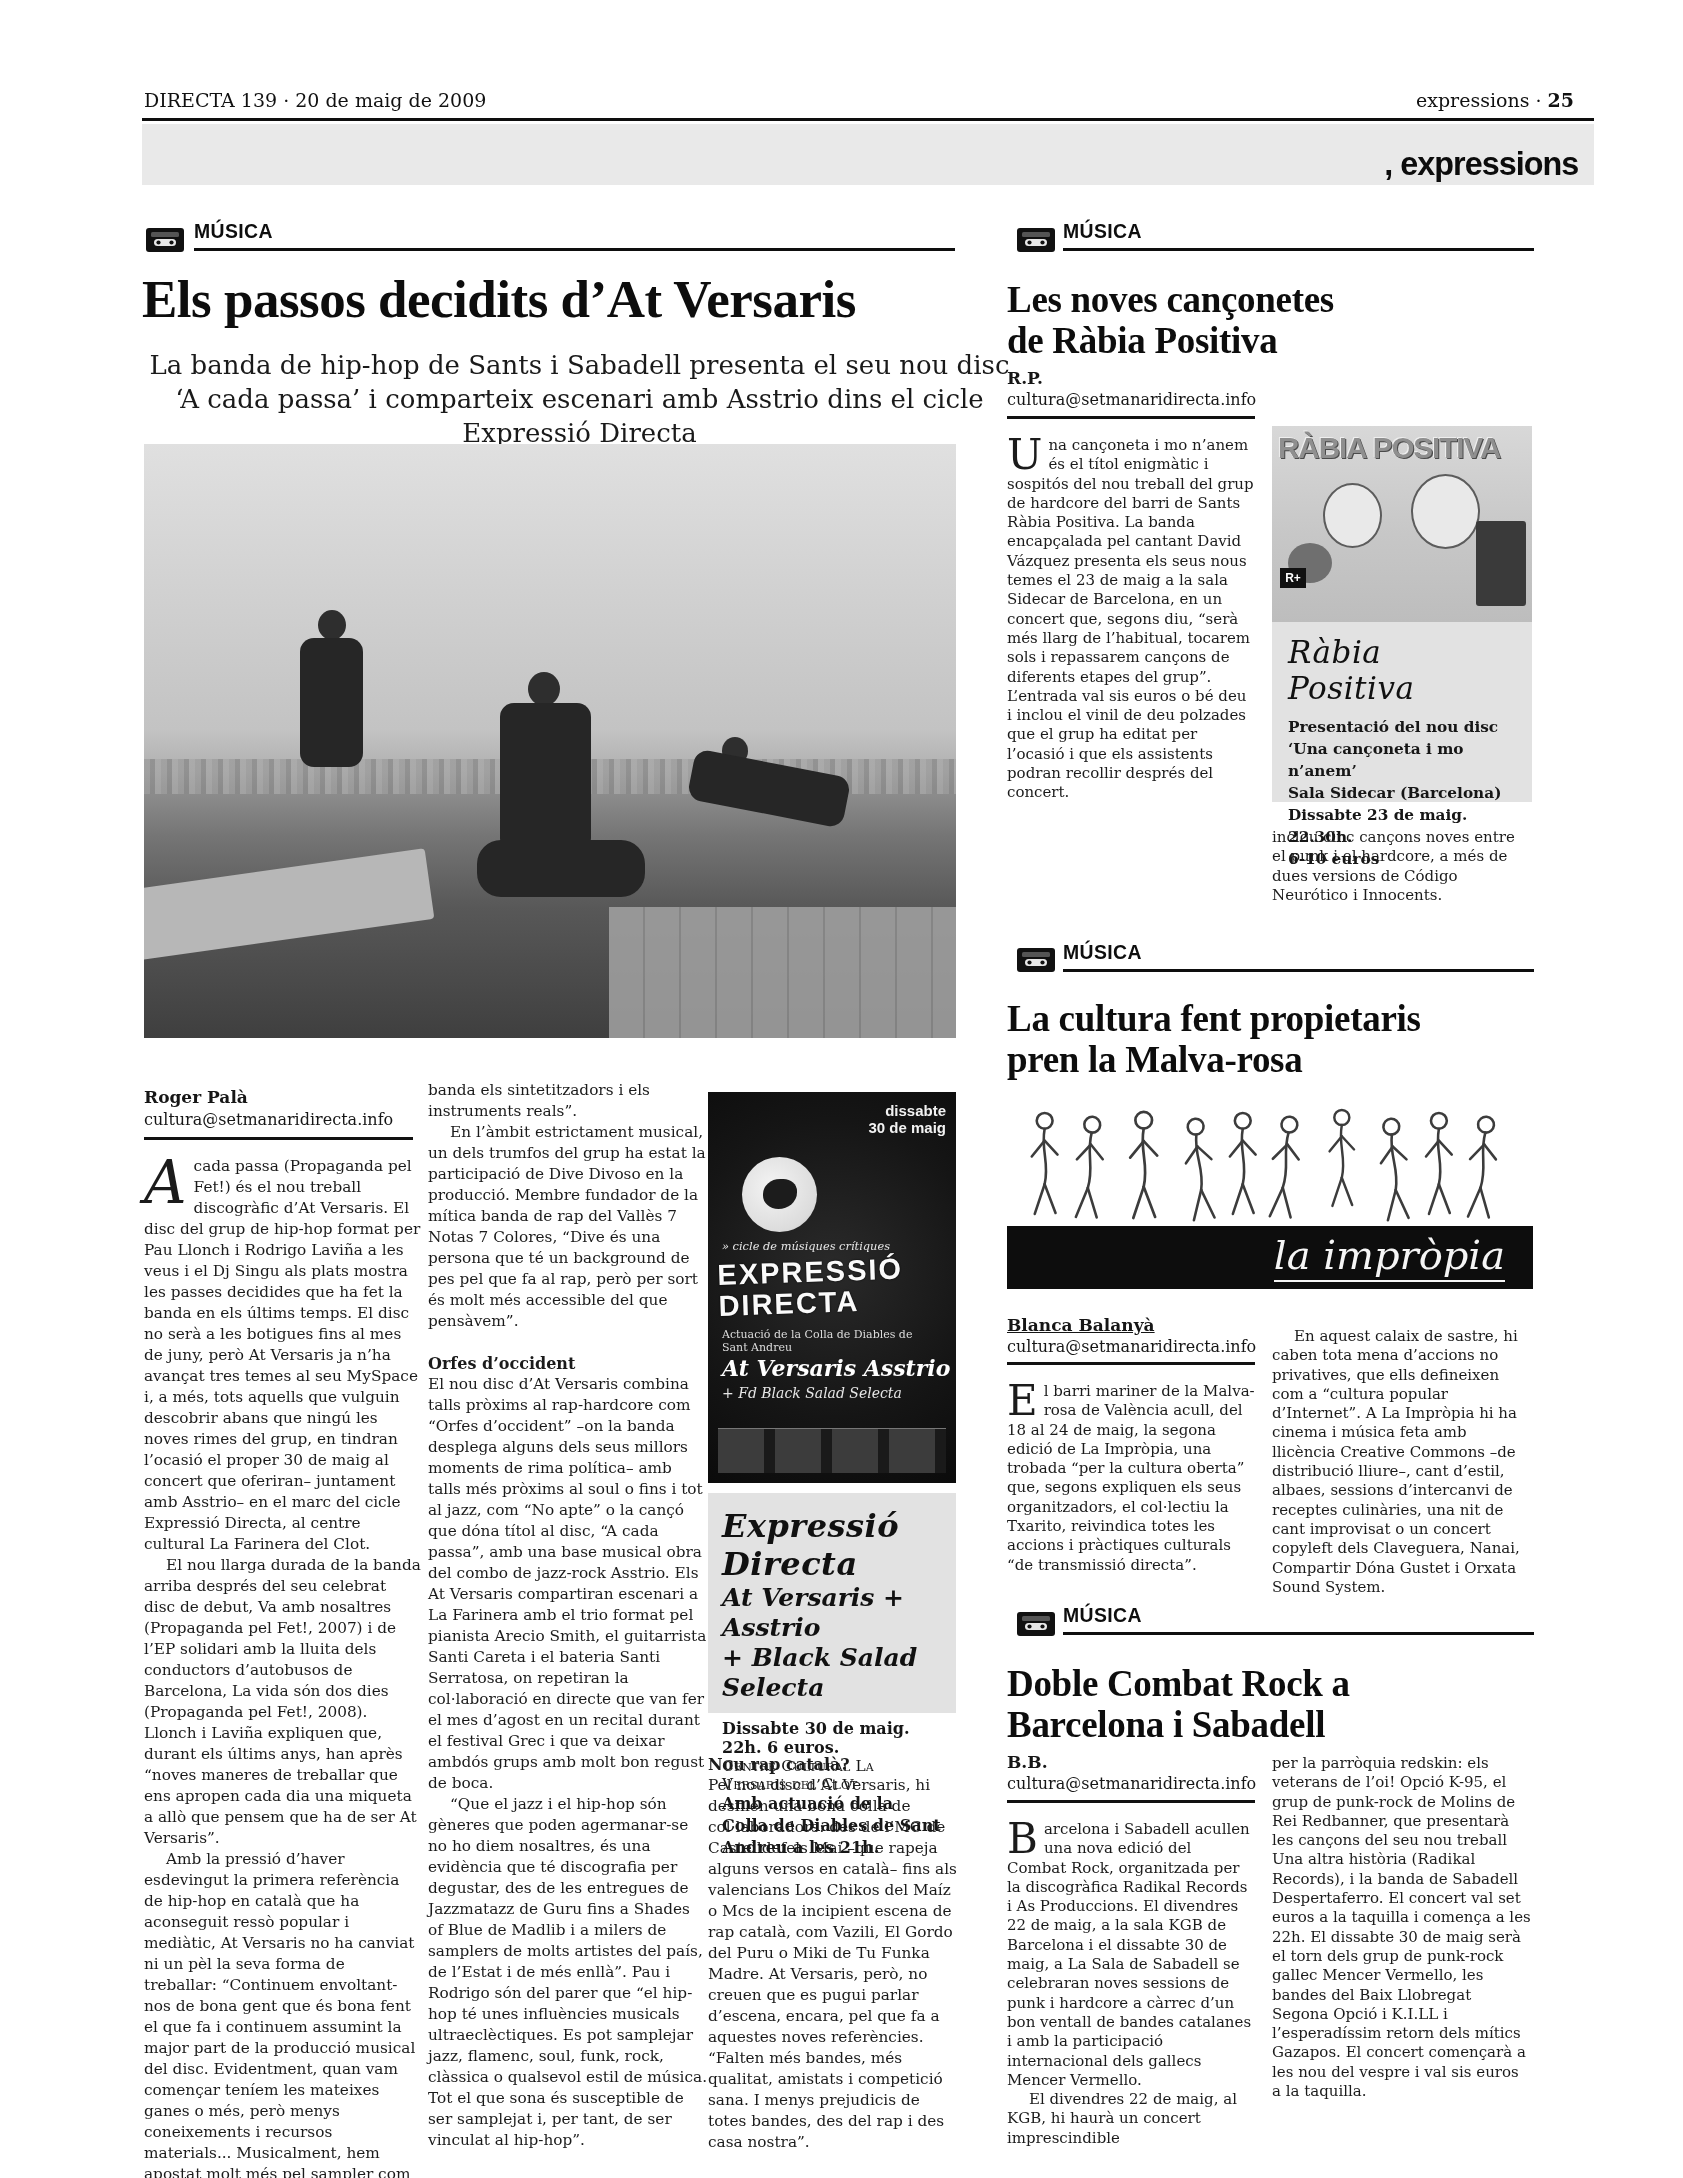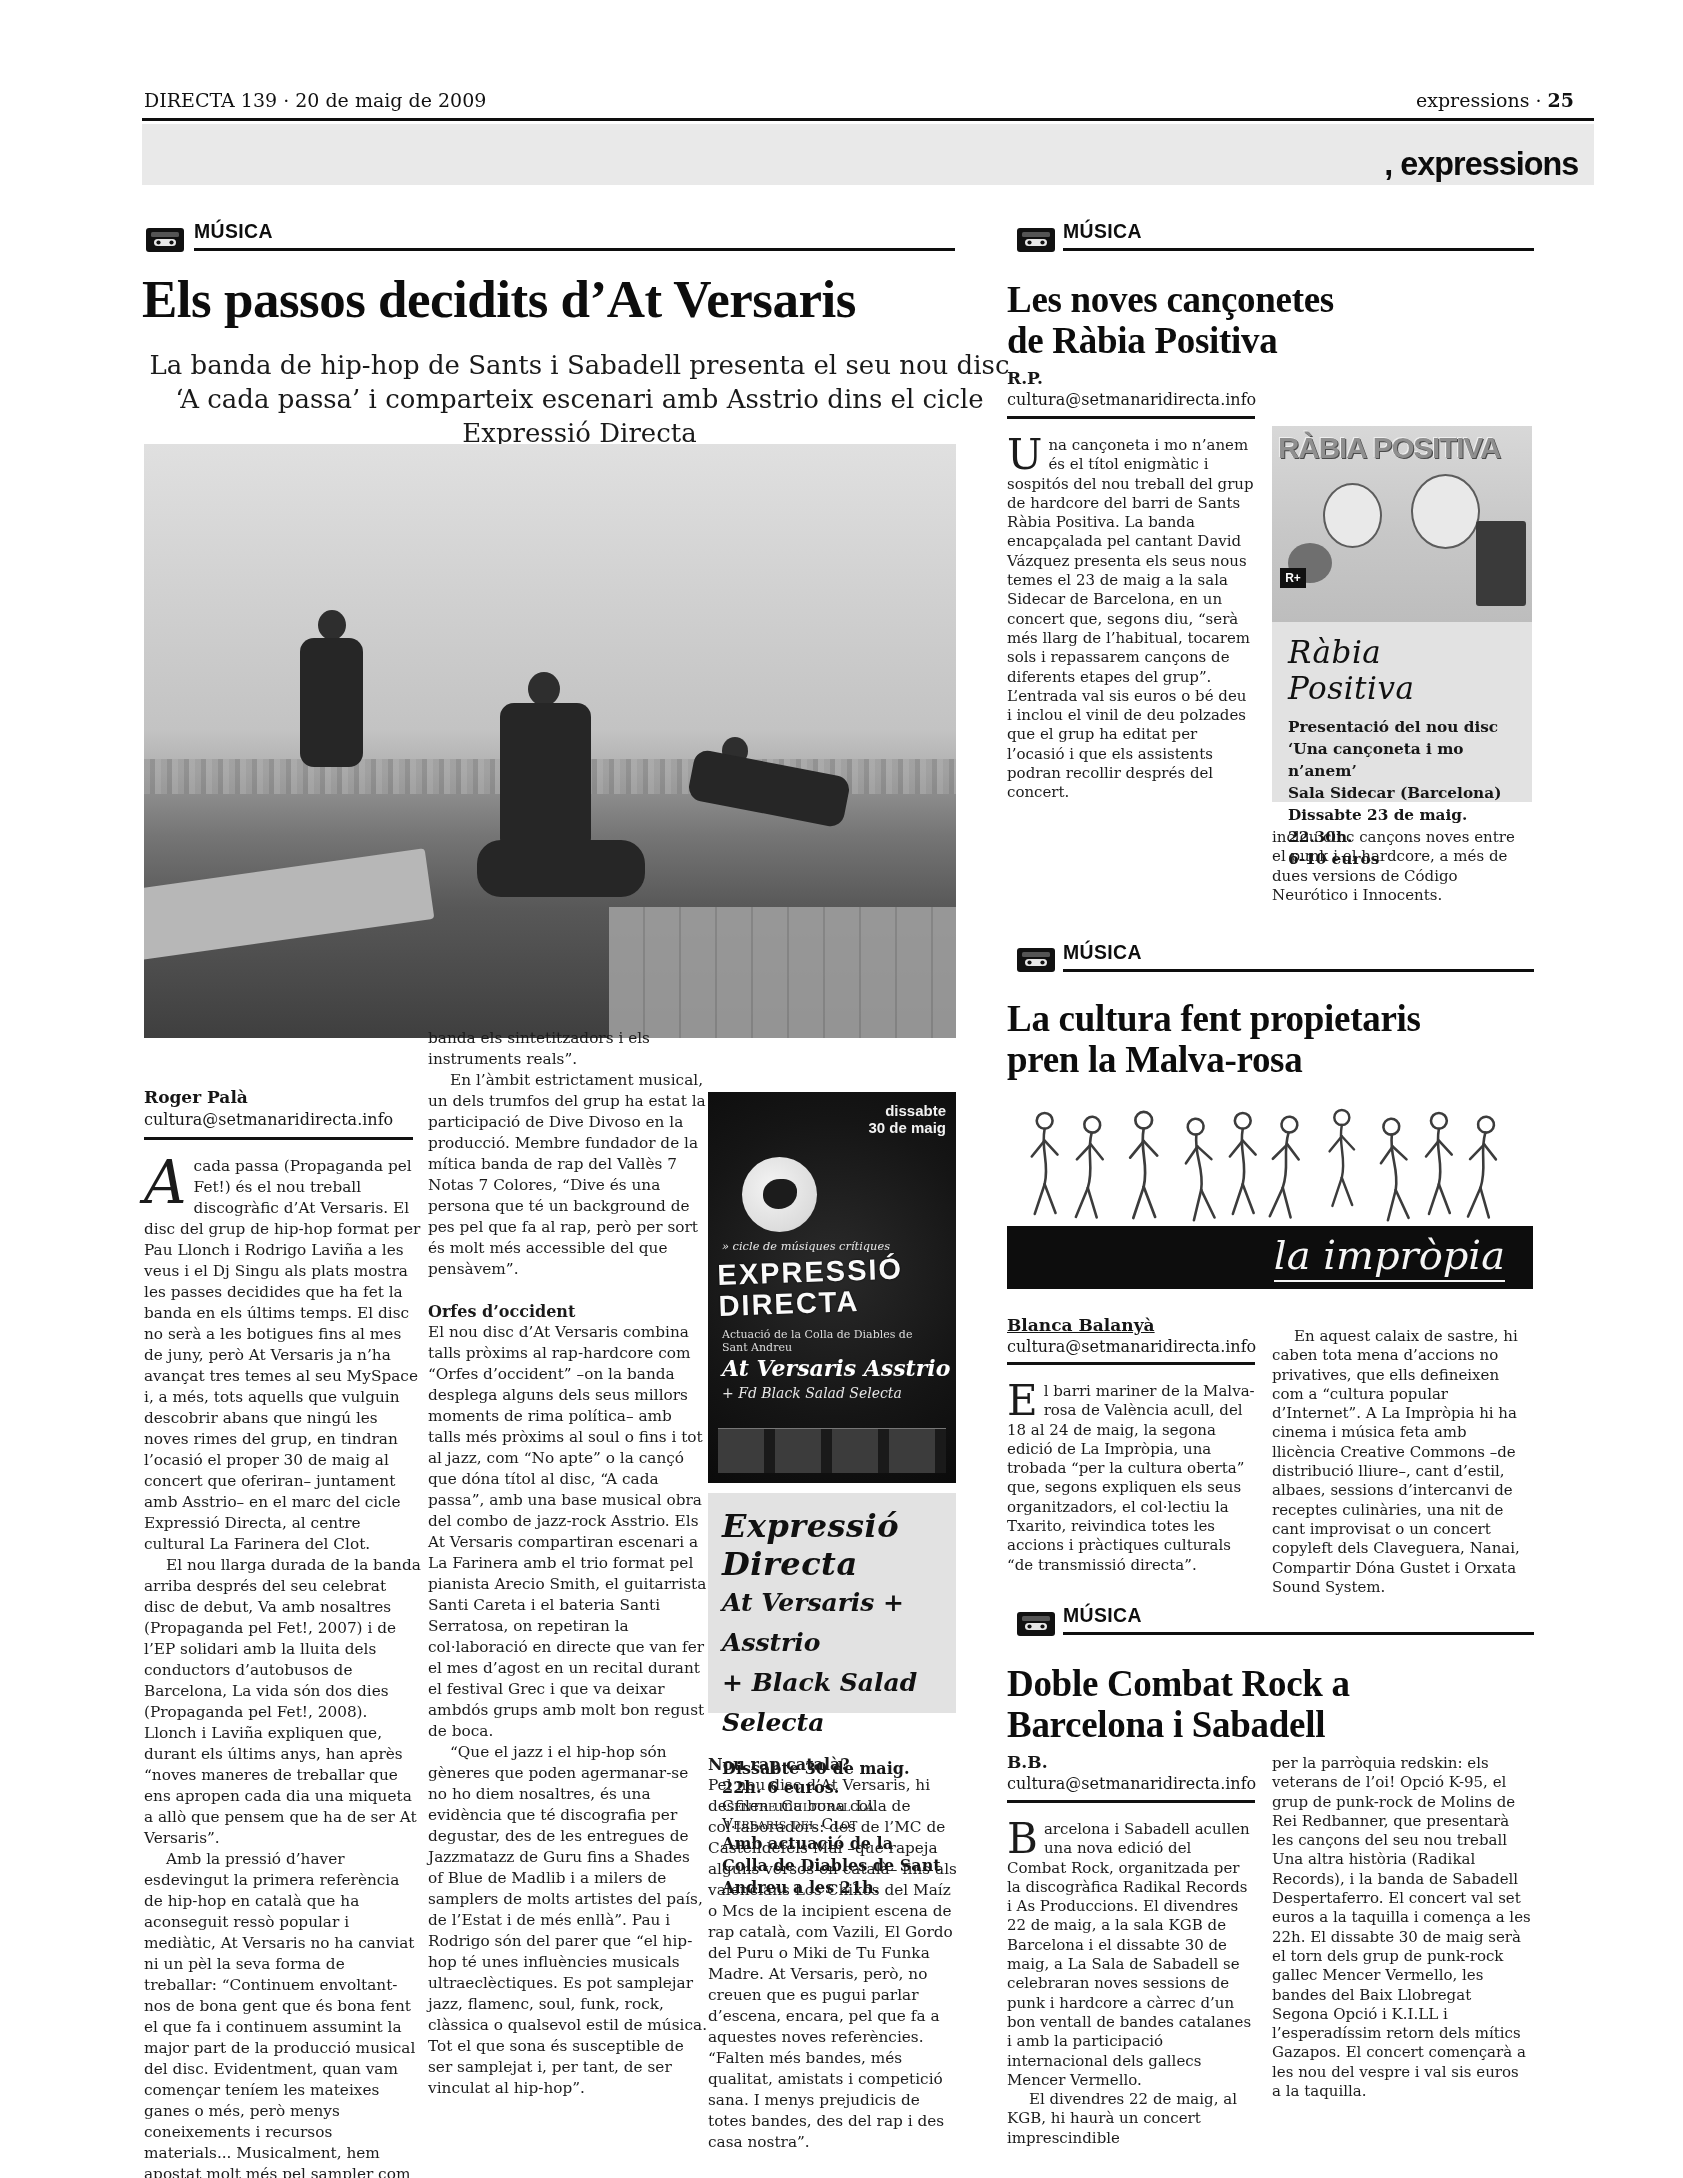--- a/index.html
+++ b/index.html
@@ -64,21 +64,21 @@
     font-family:"Liberation Sans",sans-serif;font-weight:700;font-size:29px;line-height:31px;
     letter-spacing:2px;white-space:pre-line;transform:rotate(-2deg);text-shadow:0 0 2px #000;}
   .poster .pdiables{position:absolute;left:14px;top:236px;width:218px;color:#dddddd;font-size:11px;line-height:13px;}
   .poster .pbands{position:absolute;left:14px;top:263px;color:#ffffff;font-style:italic;font-weight:700;font-size:22px;}
   .poster .pselecta{position:absolute;left:14px;top:293px;color:#e6e6e6;font-style:italic;font-size:14px;}
   .poster .plogos{position:absolute;left:10px;bottom:10px;width:228px;height:44px;
     background:repeating-linear-gradient(90deg,#3c3c3c 0 46px,#1a1a1a 46px 57px);border-top:1px solid #777;}
   
   .evbox{background:#e2e2e2;}
   .ev-title{font-style:italic;font-weight:700;font-size:32px;letter-spacing:0.5px;color:#111;}
-  .ev-bands{font-style:italic;font-weight:700;font-size:25px;line-height:40px;color:#111;}
+  .ev-bands{font-style:italic;font-weight:700;font-size:25px;line-height:30px;color:#111;}
   .ev-d1{font-weight:700;font-size:16px;margin-top:16px;}
   .ev-d2{font-variant:small-caps;font-size:15.3px;letter-spacing:0.2px;}
   .ev-d3{font-weight:700;font-size:16px;line-height:22px;}
   .rbox-title{font-style:italic;font-size:31px;letter-spacing:0.5px;color:#111;}
   .rbox-line{font-weight:700;font-size:15.3px;line-height:22px;}
   
   .rimg{background:linear-gradient(#d8d8d8,#c7c7c7 55%,#bdbdbd);overflow:hidden;}
   .rlogo{position:absolute;left:6px;top:6px;width:100%;font-family:"Liberation Sans",sans-serif;
     font-weight:700;font-size:29px;letter-spacing:-1px;color:#8f8f8f;
     text-shadow:1px 1px 0 #4a4a4a, -1px -1px 0 #efefef;transform:scaleX(1.02);transform-origin:left;}
@@ -134,21 +134,21 @@
 <div class="abs byname" style="left:144px;top:1087px;">Roger Palà</div>
 <div class="abs bymail" style="left:144px;top:1110px;">cultura@setmanaridirecta.info</div>
 <div class="abs byrule" style="left:144px;top:1137px;width:269px;"></div>
 
 <div class="abs bt" style="left:144px;top:1156px;width:277px;">
   <p><span class="dc">A</span><span>cada passa (Propaganda pel Fet!) és el nou treball discogràfic d’At Versaris. El disc del grup de hip-hop format per Pau Llonch i Rodrigo Laviña a les veus i el Dj Singu als plats mostra les passes decidides que ha fet la banda en els últims temps. El disc no serà a les botigues fins al mes de juny, però At Versaris ja n’ha avançat tres temes al seu MySpace i, a més, tots aquells que vulguin descobrir abans que ningú les noves rimes del grup, en tindran l’ocasió el proper 30 de maig al concert que oferiran– juntament amb Asstrio– en el marc del cicle Expressió Directa, al centre cultural La Farinera del Clot.</span></p>
   <p class="indent">El nou llarga durada de la banda arriba després del seu celebrat disc de debut, Va amb nosaltres (Propaganda pel Fet!, 2007) i de l’EP solidari amb la lluita dels conductors d’autobusos de Barcelona, La vida són dos dies (Propaganda pel Fet!, 2008). Llonch i Laviña expliquen que, durant els últims anys, han après “noves maneres de treballar que ens apropen cada dia una miqueta a allò que pensem que ha de ser At Versaris”.</p>
   <p class="indent">Amb la pressió d’haver esdevingut la primera referència de hip-hop en català que ha aconseguit ressò popular i mediàtic, At Versaris no ha canviat ni un pèl la seva forma de treballar: “Continuem envoltant-nos de bona gent que és bona fent el que fa i continuem assumint la major part de la producció musical del disc. Evidentment, quan vam començar teníem les mateixes ganes o més, però menys coneixements i recursos materials... Musicalment, hem apostat molt més pel sampler com a eina, encara que sense deixar de</p>
 </div>
 
-<div class="abs bt" style="left:428px;top:1028px;width:279px;">
+<div class="abs bt" style="left:428px;top:1080px;width:279px;">
   <p>banda els sintetitzadors i els instruments reals”.</p>
   <p class="indent">En l’àmbit estrictament musical, un dels trumfos del grup ha estat la participació de Dive Divoso en la producció. Membre fundador de la mítica banda de rap del Vallès 7 Notas 7 Colores, “Dive és una persona que té un background de pes pel que fa al rap, però per sort és molt més accessible del que pensàvem”.</p>
   <h3 class="subhead">Orfes d’occident</h3>
   <p>El nou disc d’At Versaris combina talls pròxims al rap-hardcore com “Orfes d’occident” –on la banda desplega alguns dels seus millors moments de rima política– amb talls més pròxims al soul o fins i tot al jazz, com “No apte” o la cançó que dóna títol al disc, “A cada passa”, amb una base musical obra del combo de jazz-rock Asstrio. Els At Versaris compartiran escenari a La Farinera amb el trio format pel pianista Arecio Smith, el guitarrista Santi Careta i el bateria Santi Serratosa, on repetiran la col·laboració en directe que van fer el mes d’agost en un recital durant el festival Grec i que va deixar ambdós grups amb molt bon regust de boca.</p>
   <p class="indent">“Que el jazz i el hip-hop són gèneres que poden agermanar-se no ho diem nosaltres, és una evidència que té discografia per degustar, des de les entregues de Jazzmatazz de Guru fins a Shades of Blue de Madlib i a milers de samplers de molts artistes del país, de l’Estat i de més enllà”. Pau i Rodrigo són del parer que “el hip-hop té unes influències musicals ultraeclèctiques. Es pot samplejar jazz, flamenc, soul, funk, rock, clàssica o qualsevol estil de música. Tot el que sona és susceptible de ser samplejat i, per tant, de ser vinculat al hip-hop”.</p>
 </div>
 
 <div class="abs poster" style="left:708px;top:1092px;width:248px;height:391px;">
   <div class="pdate">dissabte
 30 de maig</div>

